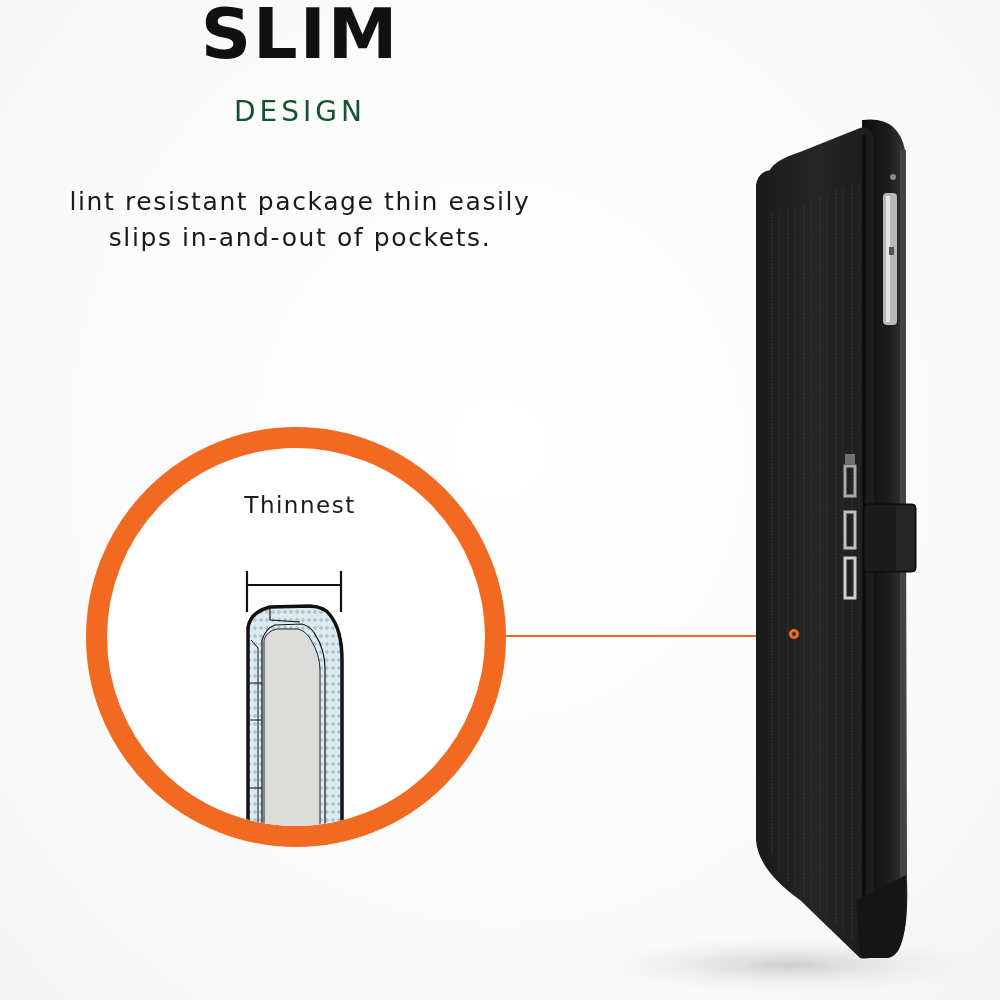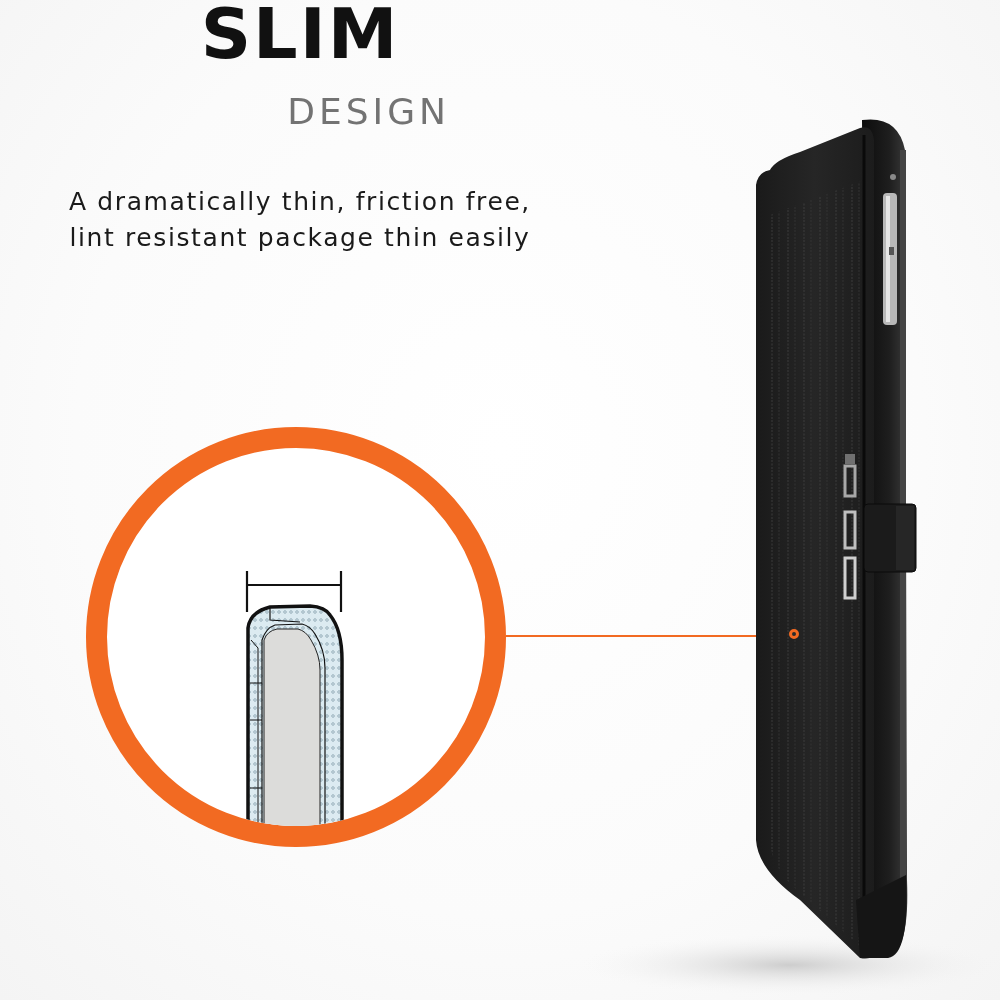--- a/index.html
+++ b/index.html
@@ -7,22 +7,22 @@
     width:1000px; height:1000px; position:relative; overflow:hidden;
     background: radial-gradient(ellipse at 50% 45%, #ffffff 0%, #fbfbfb 60%, #f4f4f4 100%);
     font-family: "DejaVu Sans", sans-serif; color:#111;
   }
   .headline {
     position:absolute; left:150px; width:300px; top:-6px; text-align:center;
     font-family:"DejaVu Sans", sans-serif; font-weight:bold; font-size:70px;
     letter-spacing:2px; color:#111; line-height:80px;
   }
   .subhead {
-    position:absolute; left:150px; width:300px; top:90px; text-align:right;
-    font-size:36px; letter-spacing:4px; color:#737373; line-height:44px;
+    position:absolute; left:150px; width:300px; top:90px; text-align:center;
+    font-size:28px; letter-spacing:4px; color:#14532d; line-height:44px;
   }
   .desc {
     position:absolute; left:40px; width:520px; top:184px; text-align:center;
     font-size:25px; letter-spacing:1.6px; line-height:36px; color:#1a1a1a;
   }
   .callout {
     position:absolute; left:86px; top:427px; width:420px; height:420px;
     border-radius:50%; box-sizing:border-box; border:21px solid #f26a22;
     background:#ffffff; overflow:hidden;
   }
@@ -42,22 +42,22 @@
 </style>
 </head>
 <body>
 
 <div>
 
   <div class="headline">SLIM</div>
   <div class="subhead">DESIGN</div>
 
   <div class="desc">
-    <div>A dramatically thin, friction free,</div>
     <div>lint resistant package thin easily</div>
+    <div>slips in-and-out of pockets.</div>
   </div>
 
   <div class="callout"></div>
 
   <svg class="profile-svg" width="1000" height="1000">
     <defs>
       <pattern id="dots" width="6" height="8" patternUnits="userSpaceOnUse">
         <rect width="6" height="8" fill="#dcebf1"></rect>
         <circle cx="3" cy="4" r="1.3" fill="none" stroke="#6e8c99" stroke-width="0.6"></circle>
       </pattern>
@@ -80,20 +80,21 @@
       <path d="M270,607 L270,620 L300,622" fill="none" stroke="#111" stroke-width="1.2"></path>
 
       <path d="M251,640 L258,648 L258,840" fill="none" stroke="#111" stroke-width="1"></path>
       <line x1="250" y1="683" x2="262" y2="683" stroke="#111" stroke-width="1"></line>
       <line x1="250" y1="720" x2="262" y2="720" stroke="#111" stroke-width="1"></line>
       <line x1="250" y1="788" x2="262" y2="788" stroke="#111" stroke-width="1"></line>
     </g>
   </svg>
 
   <div class="callout-label">
+    <div>Thinnest</div>
   </div>
 
   <div class="connector"></div>
 
   <svg class="device" width="1000" height="1000">
     <defs>
       <linearGradient id="frontGrad" x1="0" x2="1" y1="0" y2="0">
         <stop offset="0" stop-color="#1a1a1a"></stop>
         <stop offset="0.5" stop-color="#262626"></stop>
         <stop offset="1" stop-color="#1c1c1c"></stop>

